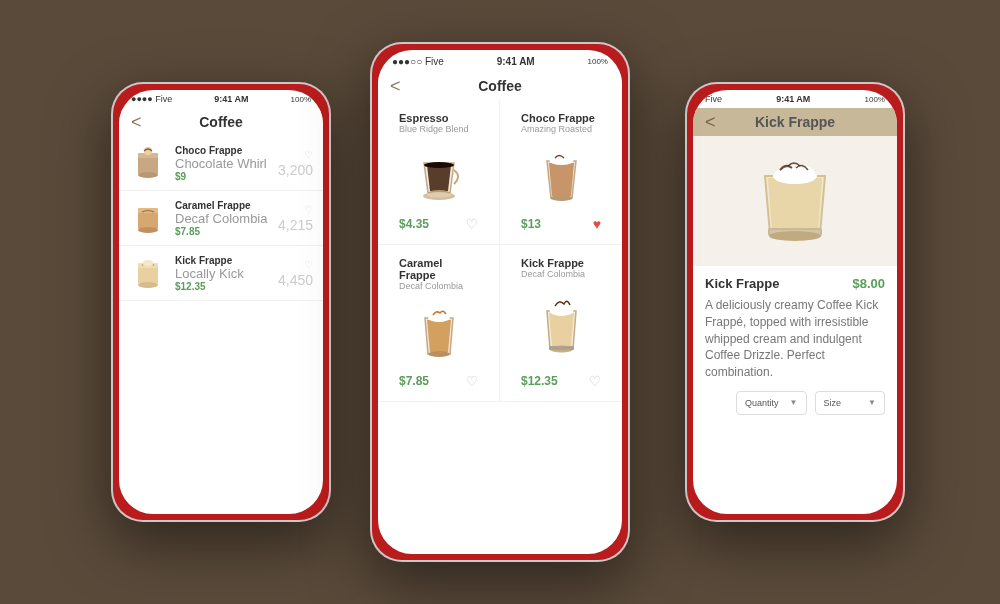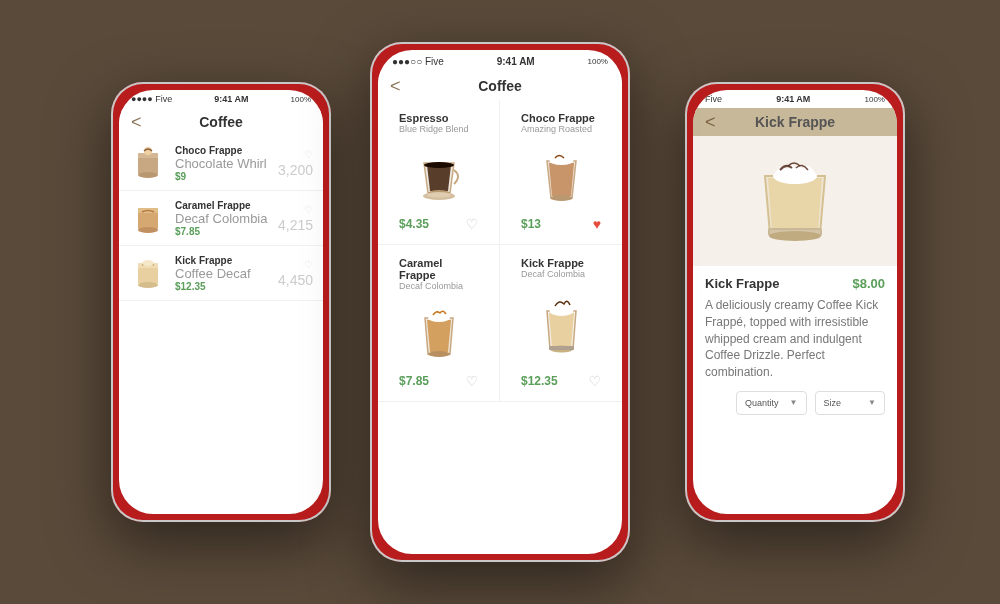--- a/index.html
+++ b/index.html
@@ -520,21 +520,21 @@
             <svg class="cup-sm" viewBox="0 0 32 36">
               <rect x="6" y="8" width="20" height="22" rx="2" fill="#e8d0a0"></rect>
               <rect x="6" y="8" width="20" height="5" rx="1" fill="#f0dcb4"></rect>
               <ellipse cx="16" cy="30" rx="10" ry="3" fill="#d4bc8c"></ellipse>
               <path d="M10 10 Q16 7 22 10" stroke="#b89860" stroke-width="1.5" fill="none"></path>
               <ellipse cx="16" cy="8" rx="6" ry="3" fill="#f5e8c8"></ellipse>
             </svg>
           </div>
           <div class="coffee-info">
             <div class="coffee-name">Kick Frappe</div>
-            <div class="coffee-desc">Coffee Decaf</div>
+            <div class="coffee-desc">Locally Kick</div>
             <div class="coffee-price">$12.35</div>
           </div>
           <div class="coffee-meta">
             <span style="font-size:10px;color:#ddd;">♡</span>
             <span class="coffee-likes">4,450</span>
           </div>
         </div>
       </div>
     </div>
   </div>

